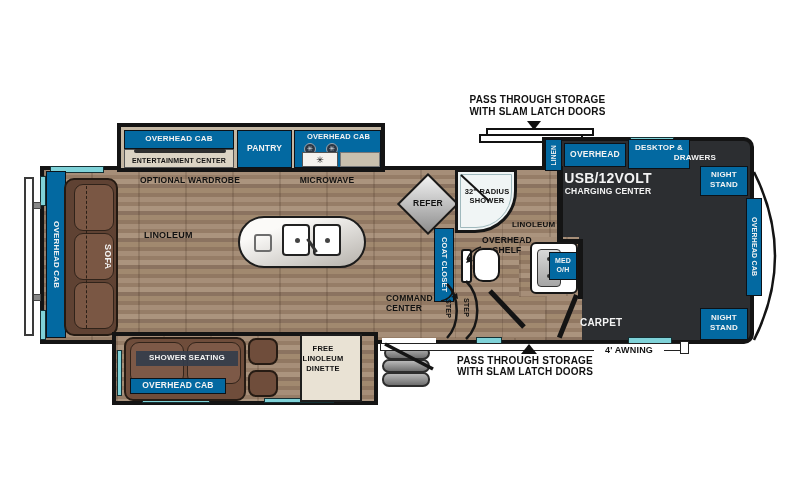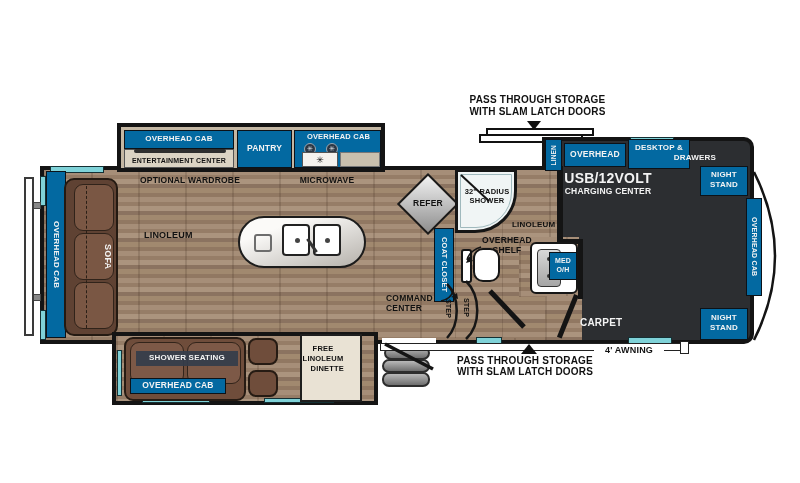--- a/index.html
+++ b/index.html
@@ -181,21 +181,21 @@
     <div class="navy ctr" style="left:14px;top:42px;width:96px;height:16px;">
       <span class="wlbl" style="position:static;font-size:8.5px;">OVERHEAD CAB</span>
     </div>
     <div class="chair" style="left:132px;top:2px;width:30px;height:27px;"></div>
     <div class="chair" style="left:132px;top:34px;width:30px;height:27px;"></div>
     <div class="chair" style="left:216px;top:2px;width:30px;height:27px;"></div>
     <div class="chair" style="left:216px;top:34px;width:30px;height:27px;"></div>
     <div style="left:165px;top:-2px;width:62px;height:68px;background:#e9e2d4;border:2px solid #1e1e1e;margin-left:19px;">
       <div class="lbl" style="left:0;top:9px;width:42px;font-size:7.5px;text-align:center;">FREE</div>
       <div class="lbl" style="left:0;top:19px;width:42px;font-size:7.5px;text-align:center;">LINOLEUM</div>
-      <div class="lbl" style="left:0;top:29px;width:42px;font-size:7.5px;text-align:right;">DINETTE</div>
+      <div class="lbl" style="left:0;top:29px;width:42px;font-size:7.5px;text-align:center;">DINETTE</div>
     </div>
   </div>
 
   <div class="navy ctr" style="left:545px;top:139px;width:17px;height:32px;">
     <span class="wlbl vtext" style="position:static;font-size:6.5px;transform:rotate(180deg);">LINEN</span>
   </div>
   <div class="navy ctr" style="left:564px;top:143px;width:62px;height:24px;">
     <span class="wlbl" style="position:static;font-size:8.5px;">OVERHEAD</span>
   </div>
   <div class="navy" style="left:628px;top:139px;width:62px;height:30px;">

